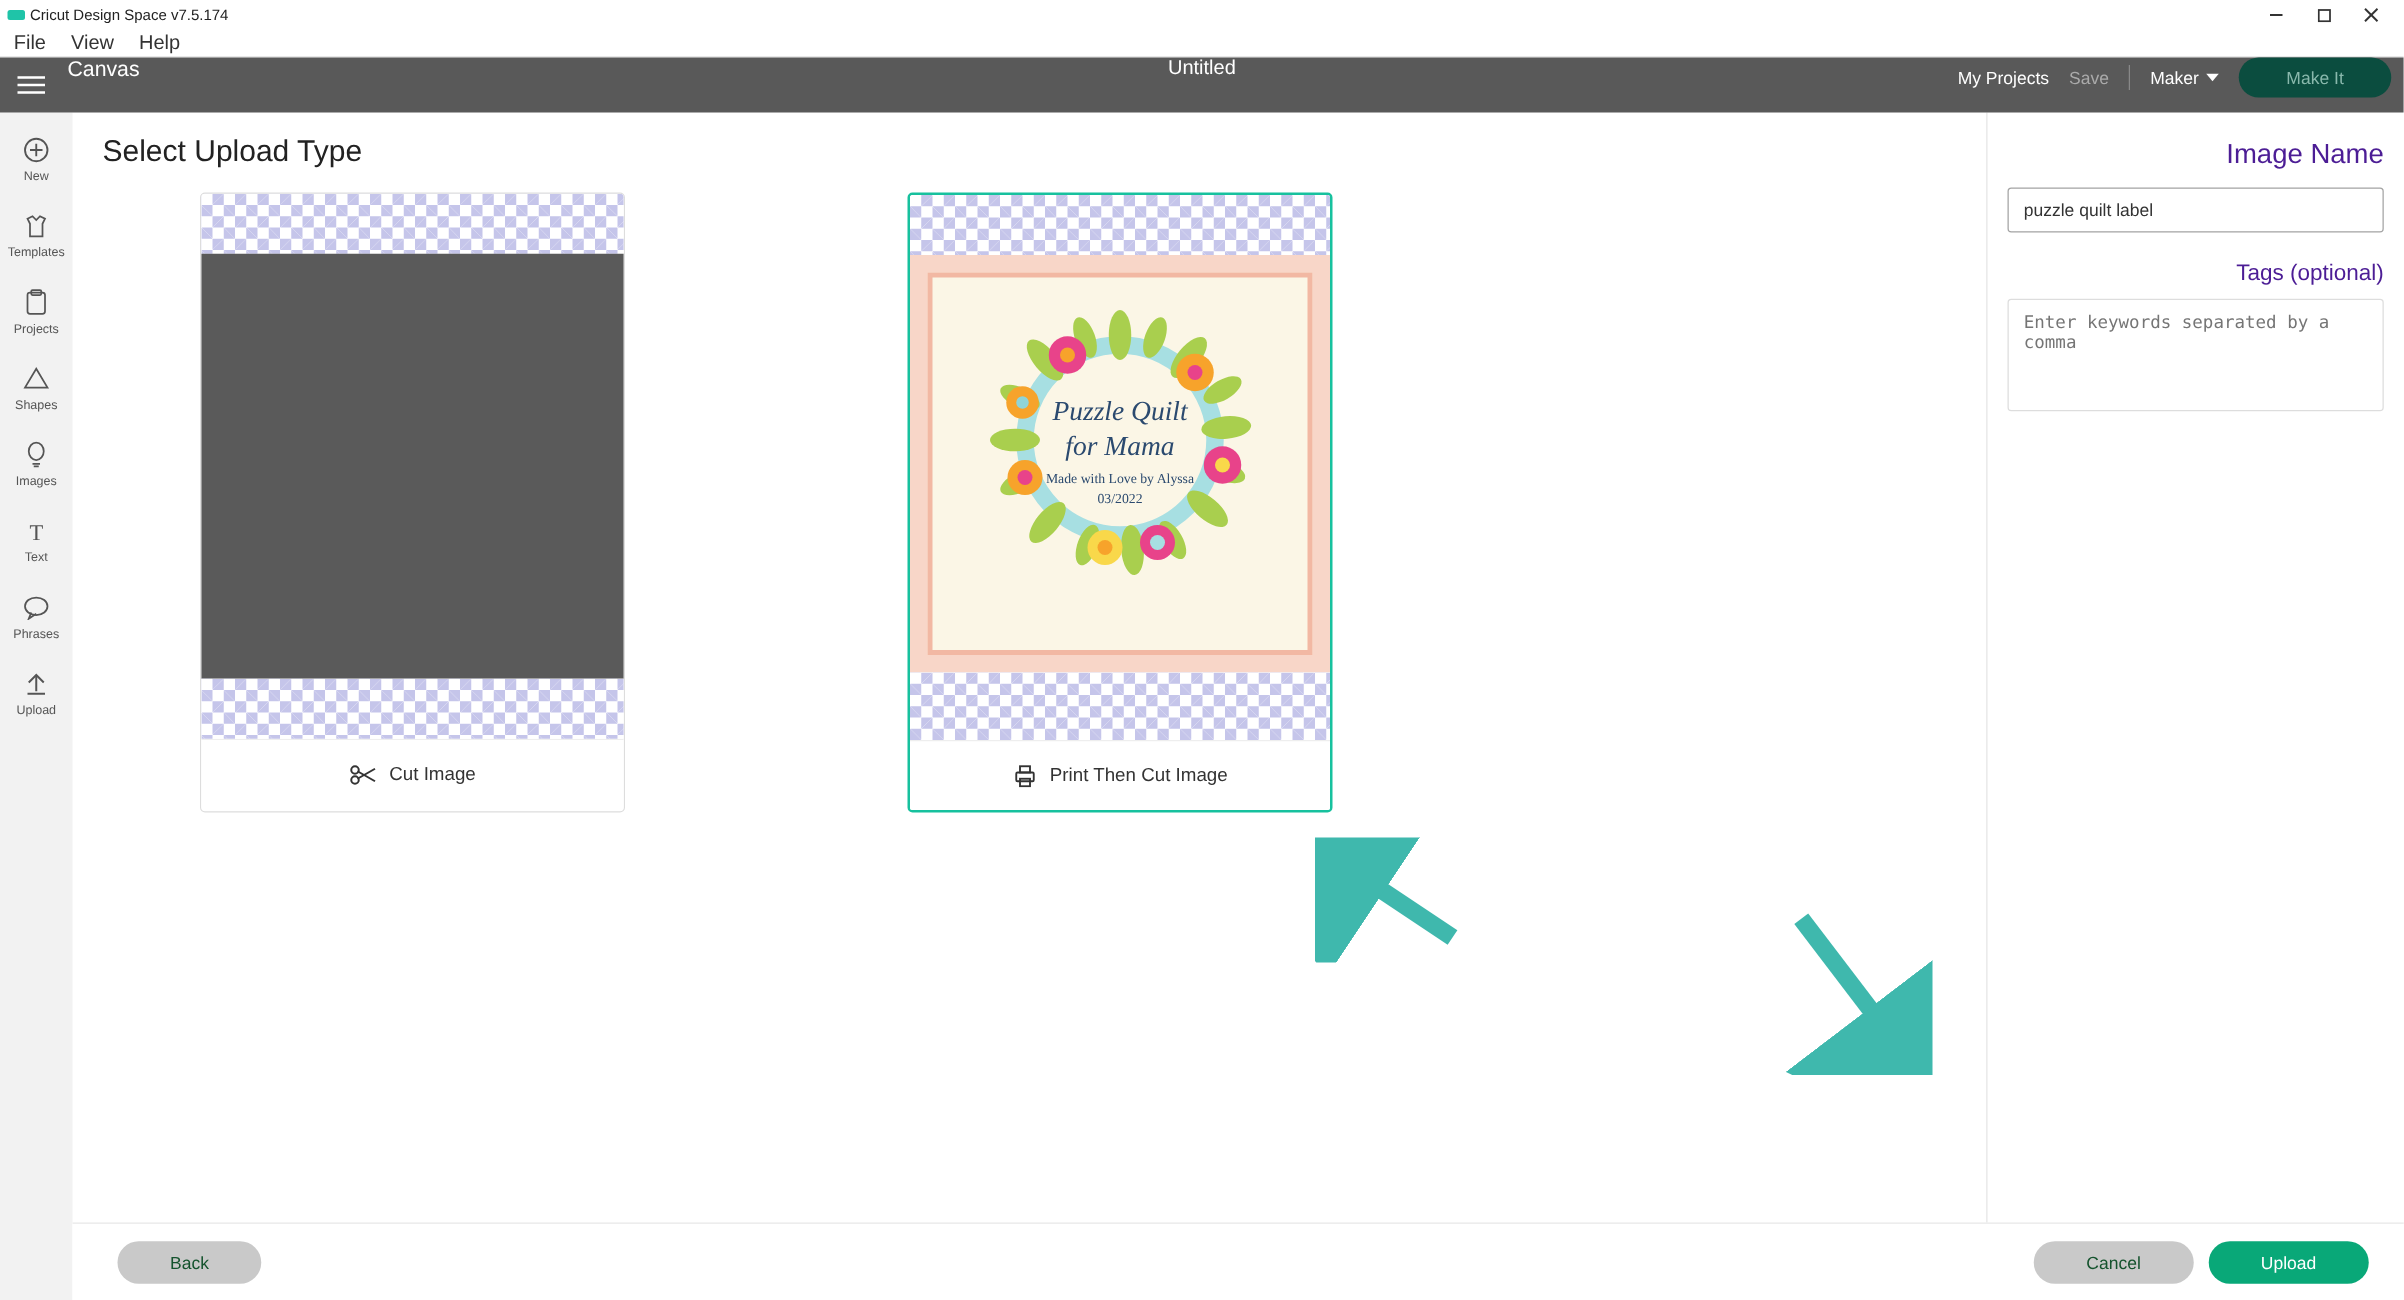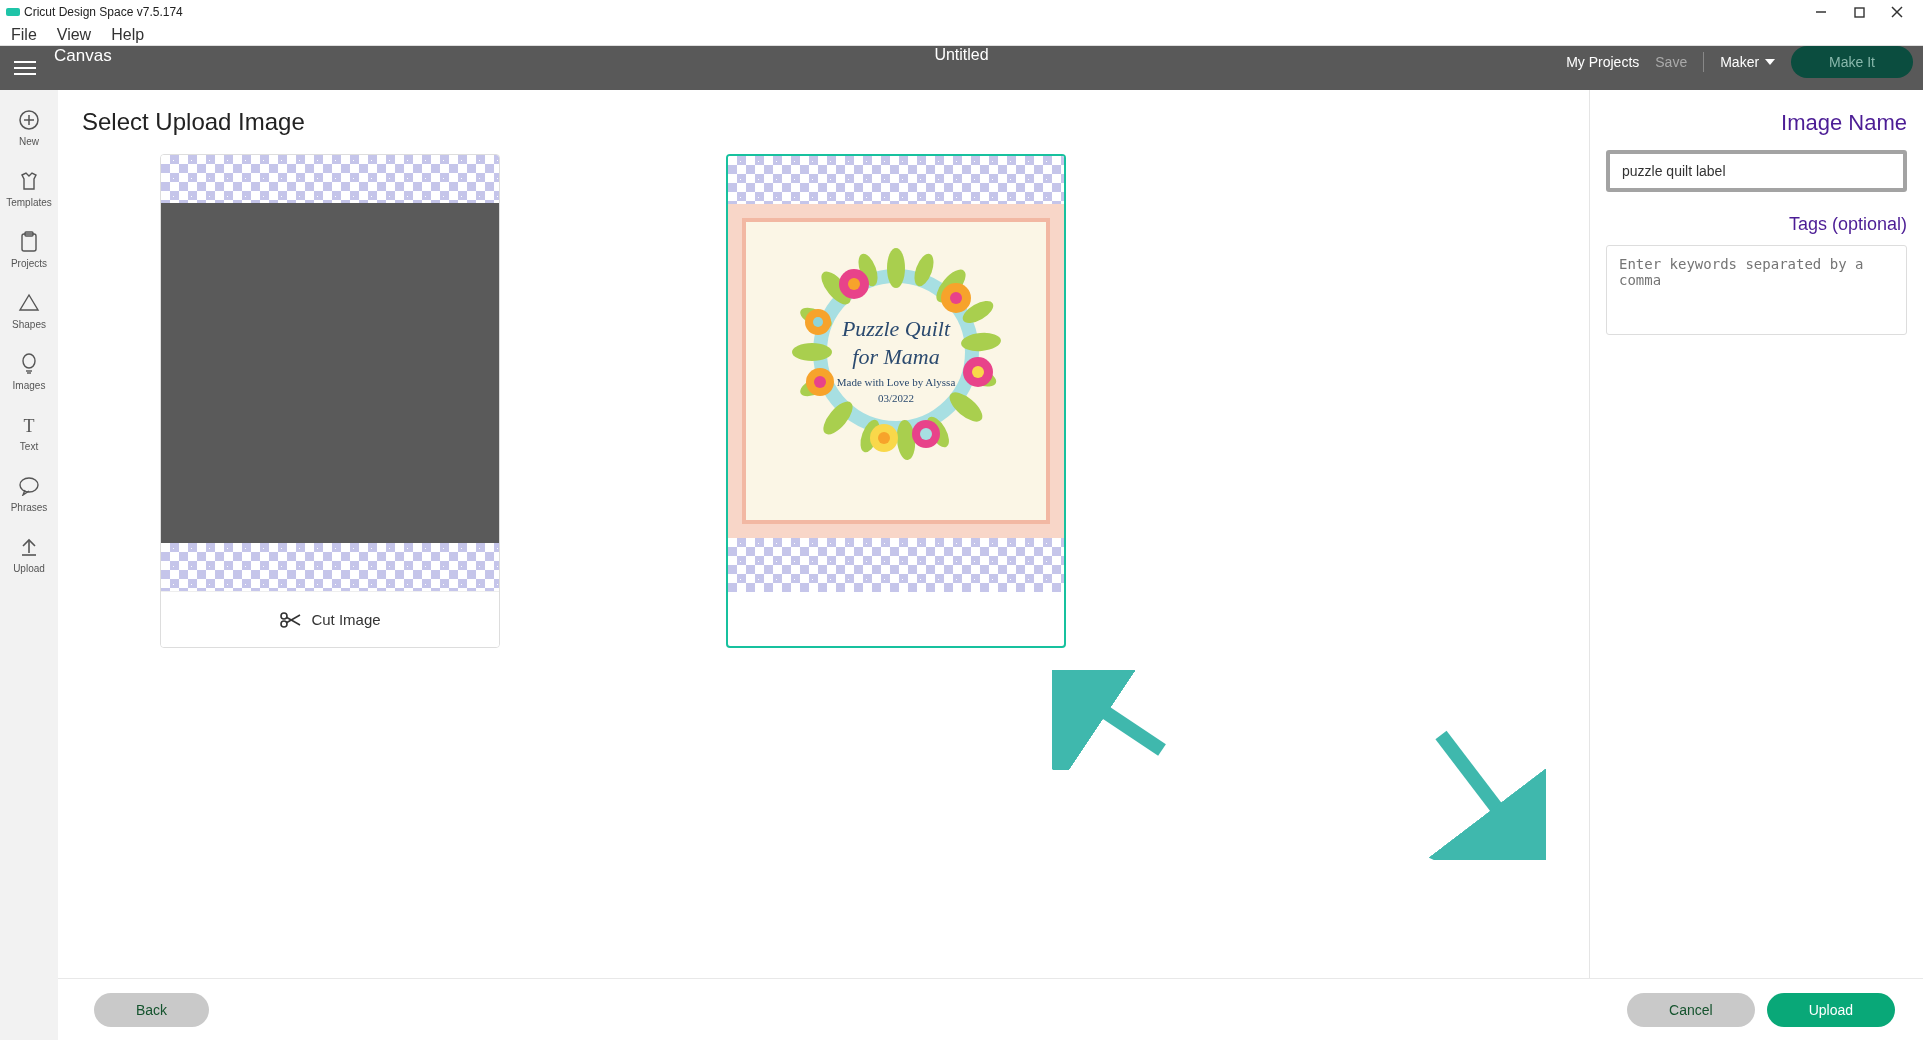--- a/index.html
+++ b/index.html
@@ -46,21 +46,21 @@
     background-position: 0 0, 0 9px, 9px -9px, -9px 0;
     background-color: #fff;
   }
   .checker-strip.tall { height: 54px; }
   .preview-body { flex: 1; background: #5a5a5a; }
   .preview-body.image { background: #f8d6c8; display:flex; align-items:center; justify-content:center; padding:14px; }
   .label-art { width:100%; height:100%; background:#fbf6e6; border:4px solid #f2b8a3; display:flex; justify-content:center; }
   .card-footer { height: 56px; display: flex; align-items: center; justify-content: center; gap: 10px; background: #fff; border-top: 1px solid #eee; font-size: 15px; color: #333; }
   .right-panel { width: 334px; border-left: 1px solid #e5e5e5; padding: 20px 16px; display: flex; flex-direction: column; }
   .panel-label { font-size: 22px; font-weight: 500; color: #4c1d95; margin-bottom: 14px; text-align: right; }
-  .text-input { width: 100%; border: 4px solid #a3a3a3; border-radius: 3px; padding: 9px 12px; font-size: 14px; color: #333; margin-bottom: 22px; background:#fff; }
+  .text-input { width: 100%; border: 1px solid #a3a3a3; border-radius: 3px; padding: 9px 12px; font-size: 14px; color: #333; margin-bottom: 22px; background:#fff; }
   .textarea { width: 100%; height: 90px; border: 1px solid #ddd; border-radius: 3px; padding: 10px 12px; font-size: 14px; color: #999; resize: none; background:#fff; }
   .footer { position: absolute; bottom: 0; left: 58px; right: 0; height: 62px; background: #fff; border-top: 1px solid #e8e8e8; display: flex; align-items: center; justify-content: space-between; padding: 0 28px; }
   .footer-left { padding-left: 8px; }
   .footer-right { display: flex; gap: 12px; }
   .pill-btn { padding: 9px 42px; border-radius: 20px; font-size: 14px; border: none; }
   .btn-grey { background: #c9c9c9; color: #14532d; }
   .btn-green { background: #09a878; color: #fff; }
   svg { display: block; }
   .arrow-annot { position: absolute; pointer-events: none; }
   .arrow1 { left: 994px; top: 580px; }
@@ -194,21 +194,21 @@
             <polyline points="4,9 10,3 16,9" fill="none" stroke="#555" stroke-width="1.6"></polyline>
             <line x1="3" y1="18" x2="17" y2="18" stroke="#555" stroke-width="1.6"></line>
           </svg>
       </div>
       <div class="lb-label">Upload</div>
     </div>
   </div>
 
   <div class="content">
     <div class="main">
-      <div class="page-heading">Select Upload Image</div>
+      <div class="page-heading">Select Upload Type</div>
       <div class="cards-row">
 
         <div class="upload-card">
           <div class="card-preview">
             <div class="checker-strip"></div>
             <div class="preview-body"></div>
             <div class="checker-strip"></div>
           </div>
           <div class="card-footer">
             <span>
@@ -269,20 +269,30 @@
 
                   <text x="130" y="114" text-anchor="middle" font-family="cursive" font-style="italic" font-size="22" fill="#2b4a6f">Puzzle Quilt</text>
                   <text x="130" y="142" text-anchor="middle" font-family="cursive" font-style="italic" font-size="22" fill="#2b4a6f">for Mama</text>
                   <text x="130" y="164" text-anchor="middle" font-family="cursive" font-size="11" fill="#2b4a6f">Made with Love by Alyssa</text>
                   <text x="130" y="180" text-anchor="middle" font-family="cursive" font-size="11" fill="#2b4a6f">03/2022</text>
                 </svg>
               </div>
             </div>
             <div class="checker-strip tall"></div>
           </div>
+          <div class="card-footer">
+            <span>
+              <svg width="20" height="18" viewBox="0 0 20 18">
+                  <rect x="3" y="6" width="14" height="7" rx="1" fill="none" stroke="#333" stroke-width="1.5"></rect>
+                  <rect x="6" y="1" width="8" height="5" fill="none" stroke="#333" stroke-width="1.5"></rect>
+                  <rect x="6" y="11" width="8" height="6" fill="none" stroke="#333" stroke-width="1.5"></rect>
+                </svg>
+            </span>
+            <span>Print Then Cut Image</span>
+          </div>
         </div>
       </div>
 
       <svg class="arrow-annot arrow1" width="120" height="100">
         <defs>
             <marker id="ah1" markerWidth="12" markerHeight="12" refX="3" refY="6" orient="auto">
               <path d="M0,0 L0,12 L12,6 z" fill="#3fb8ad"></path>
             </marker>
           </defs>
         <line x1="110" y1="80" x2="20" y2="20" stroke="#3fb8ad" stroke-width="14" marker-end="url(#ah1)"></line>

